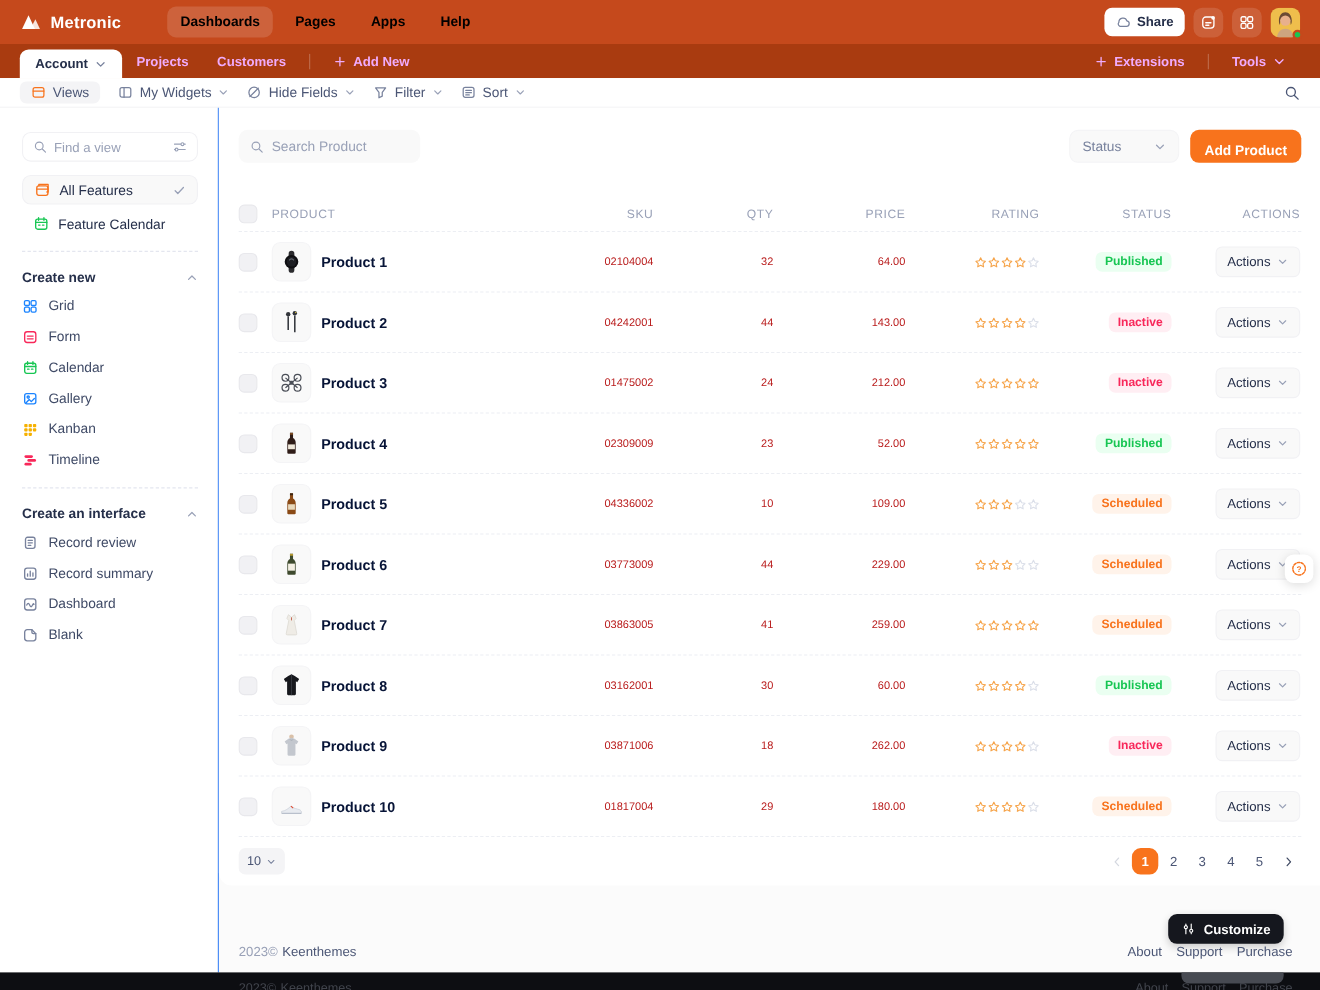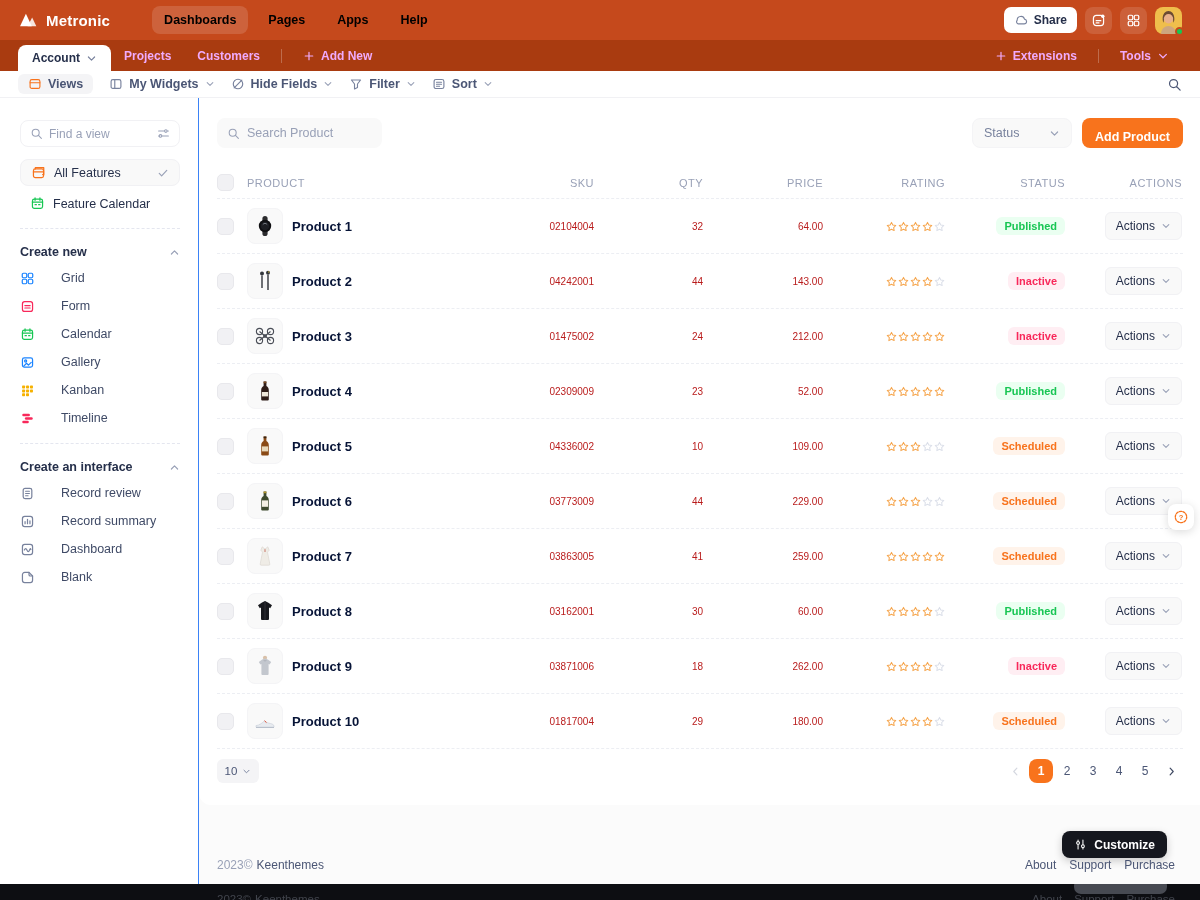--- a/index.html
+++ b/index.html
@@ -29,61 +29,61 @@
   .menubar { height:31px; background:#A93B10; display:flex; align-items:center; padding:0 18px 0 18px; }
   .mtab { height:26px; margin-top:5px; align-self:flex-end; background:#fff; border-radius:8px 8px 0 0; display:flex; align-items:center; gap:6px; padding:0 14px; font-size:12px; font-weight:600; color:#252F4A; cursor:pointer; }
   .mtab .ic { width:11px; height:11px; color:#78829D; }
   .mitem { color:#f0abfc; font-size:12px; font-weight:600; padding:0 13px; cursor:pointer; display:flex; align-items:center; gap:6px; }
   .mitem .ic { width:12px; height:12px; }
   .mdiv { width:1px; height:14px; background:rgba(255,255,255,.25); margin:0 8px; }
   .menu-right { margin-left:auto; display:flex; align-items:center; }
 
   
   .toolbar { height:27px; background:#fff; border-bottom:1px solid #F1F1F4; display:flex; align-items:center; padding:0 18px; gap:16px; }
-  .tbtn { display:flex; align-items:center; gap:6px; font-size:12.5px; font-weight:700; color:#4B5675; cursor:pointer; }
+  .tbtn { display:flex; align-items:center; gap:6px; font-size:12.5px; font-weight:400; color:#4B5675; cursor:pointer; }
   .tbtn .ic { width:14px; height:14px; color:#78829D; }
   .tbtn .caret { width:10px; height:10px; color:#99A1B7; }
   .tbtn.views-active { background:#F4F4F6; border-radius:6px; padding:3px 10px; }
   .tbtn.views-active .ic { color:#F8731C; }
   .toolbar-search { margin-left:auto; width:15px; height:15px; color:#4B5675; cursor:pointer; }
 
   
   .workspace { display:flex; height:786px; background:#FBFBFB; }
   .sidebar { width:199px; background:#fff; border-right:1px solid #3b82f6; padding:22px 18px 0 20px; flex:none; }
   .find-view { height:27px; border:1px solid #F1F1F4; border-radius:8px; display:flex; align-items:center; gap:6px; padding:0 9px; background:#fff; }
   .find-view .ic { width:13px; height:13px; color:#99A1B7; flex:none; }
   .find-view input { border:none; outline:none; width:100%; font-size:12px; color:#4B5675; font-family:inherit; background:transparent; }
   .find-view input::placeholder { color:#99A1B7; }
   .sview { height:27px; display:flex; align-items:center; gap:8px; padding:0 10px; border-radius:8px; font-size:12.5px; font-weight:500; color:#252F4A; cursor:pointer; }
   .sview.selected { background:#F9F9F9; border:1px solid #F1F1F4; margin-top:12px; }
   .sview .ic { width:15px; height:15px; flex:none; }
   .sview .check { margin-left:auto; width:12px; height:12px; color:#99A1B7; }
   .dashed-sep { border-top:1px dashed #E4E6EF; margin:11px 0; }
   .sec-head { display:flex; align-items:center; justify-content:space-between; height:24px; font-size:12.5px; font-weight:700; color:#252F4A; cursor:pointer; }
   .sec-head .ic { width:11px; height:11px; color:#99A1B7; }
-  .sitem { height:28px; display:flex; align-items:center; gap:26px; font-size:12.5px; color:#3F4A66; cursor:pointer; }
+  .sitem { height:28px; display:flex; align-items:center; gap:9px; font-size:12.5px; color:#3F4A66; cursor:pointer; }
   .sitem .ic { width:15px; height:15px; flex:none; }
   .c-orange { color:#F8731C; } .c-blue { color:#1B84FF; } .c-red { color:#F8285A; }
   .c-green { color:#17C653; } .c-amber { color:#F6B100; } .c-gray { color:#78829D; }
 
   
   .main { flex:1; display:flex; flex-direction:column; }
   .main-card { background:#fff; height:707px; border-bottom-left-radius:12px; padding:20px 17px 0 18px; }
   .controls { display:flex; align-items:center; }
   .search-product { width:165px; height:30px; background:#F9F9F9; border-radius:8px; display:flex; align-items:center; gap:7px; padding:0 10px; }
   .search-product .ic { width:13px; height:13px; color:#99A1B7; flex:none; }
   .search-product input { border:none; outline:none; background:transparent; font-size:12.5px; color:#4B5675; width:100%; font-family:inherit; }
   .search-product input::placeholder { color:#99A1B7; }
   .status-select { margin-left:auto; width:100px; height:30px; background:#F9F9F9; border:1px solid #F4F4F6; border-radius:8px; display:flex; align-items:center; justify-content:space-between; padding:0 11px; font-size:12.5px; color:#78829D; cursor:pointer; }
   .status-select .ic { width:11px; height:11px; color:#99A1B7; }
   .add-product { margin-left:10px; height:30px; background:#F8731C; color:#fff; border:none; border-radius:8px; padding:12px 13px; font-size:12.5px; font-weight:600; cursor:pointer; font-family:inherit; }
 
   
   .trow { display:grid; grid-template-columns:30px 227px 120px 109px 120px 122px 120px 117px; align-items:center; }
-  .thead { height:24px; margin-top:26px; border-bottom:1px dashed #ECEEF3; padding-bottom:24px; }
+  .thead { height:24px; margin-top:38px; border-bottom:1px dashed #ECEEF3; padding-bottom:24px; }
   .thead .th { font-size:11px; font-weight:500; color:#99A1B7; letter-spacing:.5px; }
   .th.right, .cell.num { text-align:right; }
   .drow { height:55px; border-bottom:1px dashed #ECEEF3; }
   .cb { width:17px; height:17px; border-radius:5px; background:#F1F1F4; border:1px solid #E8E8EC; display:inline-block; cursor:pointer; }
   .cell.prod { display:flex; align-items:center; gap:9px; }
   .tile { width:36px; height:36px; border-radius:8px; background:#F9F9F9; border:1px solid #F4F4F6; display:flex; align-items:center; justify-content:center; }
   .tile svg { width:24px; height:24px; }
   .pname { font-size:13px; font-weight:600; color:#071437; }
   .cell.num { font-size:10px; color:#b91c1c; }
   .cell.rating { display:flex; justify-content:flex-end; gap:1px; }

